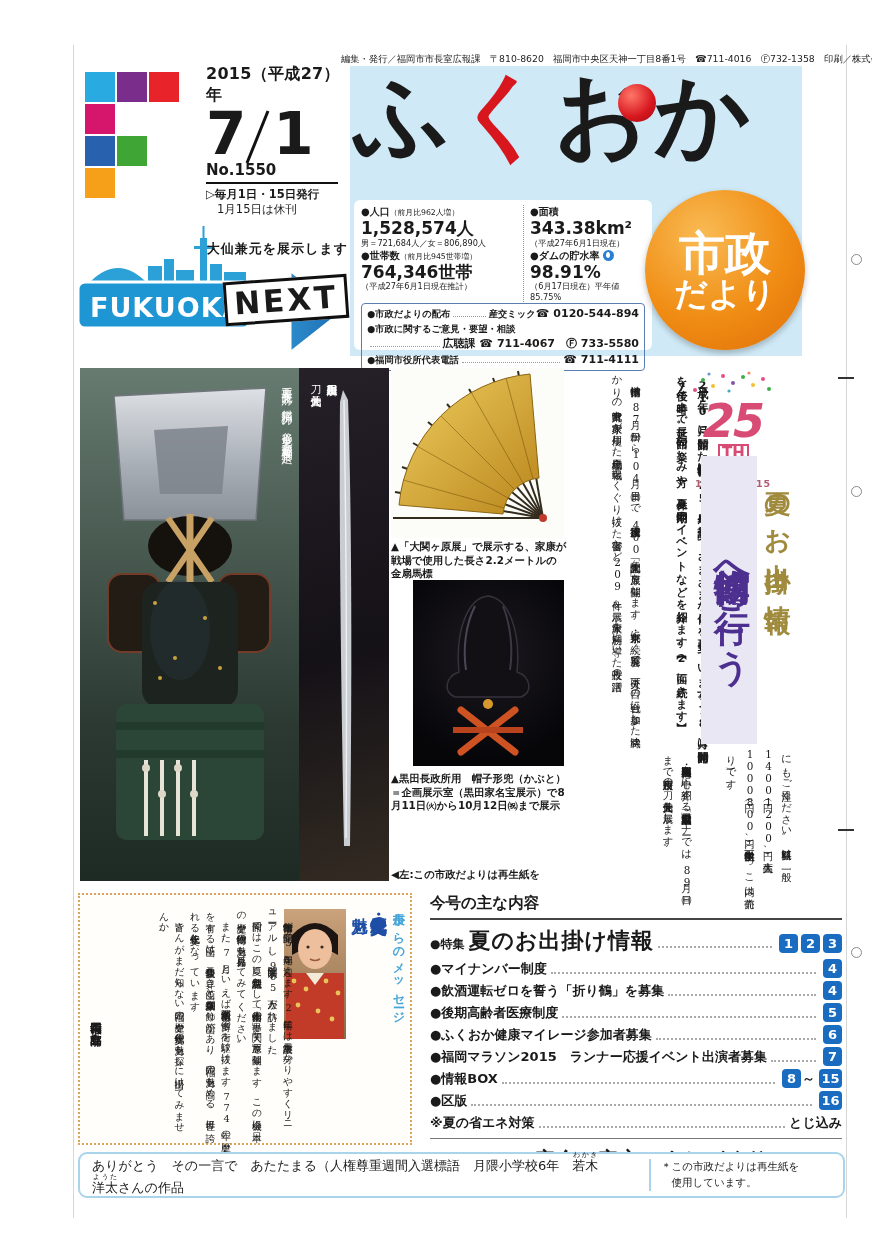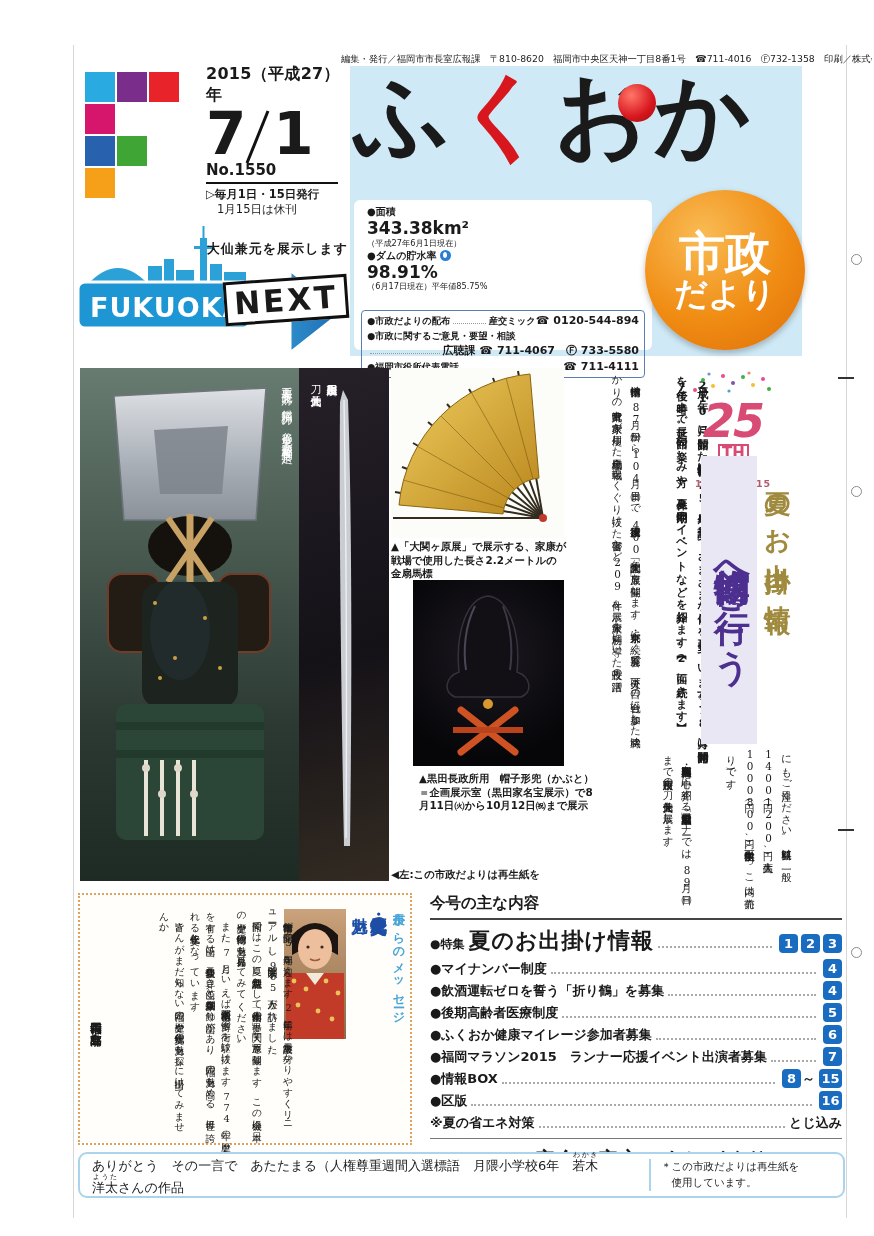--- a/index.html
+++ b/index.html
@@ -39,21 +39,21 @@
   .statcols{display:flex;}
   .statcol-l{width:158px;border-right:1px dotted #999;padding-right:4px;}
   .statcol-r{flex:1;padding-left:6px;}
   .slabel{font-size:10px;font-weight:bold;}
   .snote{font-size:7.8px;font-weight:normal;}
   .sval{font-size:17px;font-weight:bold;line-height:1.1;}
   .sdet{font-size:8.2px;}
   .watericon{display:inline-block;width:11px;height:11px;border-radius:50%;background:#2a7fd4;vertical-align:-2px;
              position:relative;}
   .watericon::after{content:"";position:absolute;left:3px;top:2px;width:4px;height:6px;border-radius:50% 50% 50% 50%/60% 60% 40% 40%;background:#fff;}
-  .contactbox{border:1.5px solid #5b7db1;border-radius:4px;margin-top:18px;padding:2px 5px;font-size:9.3px;font-weight:bold;}
+  .contactbox{border:1.5px solid #5b7db1;border-radius:4px;margin-top:1px;padding:2px 5px;font-size:9.3px;font-weight:bold;}
   .crow{display:flex;align-items:baseline;line-height:1.45;}
   .dots{flex:1;border-bottom:1.5px dotted #9a9a9a;margin:0 3px 3px;}
   .cphone{font-size:11px;font-weight:bold;white-space:nowrap;}
   .badge{position:absolute;left:645px;top:190px;width:160px;height:160px;border-radius:50%;
          background:radial-gradient(circle at 36% 28%,#f9bb54,#f08c13 55%,#de6f09);
          box-shadow:0 3px 6px rgba(0,0,0,.25);display:flex;flex-direction:column;align-items:center;
          justify-content:center;color:#fff;font-weight:bold;text-align:center;}
   .badge1{font-size:46px;line-height:1.05;}
   .badge2{font-size:33px;line-height:1.05;}
 
@@ -168,20 +168,28 @@
     <div class="pubhol">1月15日は休刊</div>
   </div>
 
   <div class="masthead">
     <div class="masttitle"><span>ふ</span><span class="red">く</span><span>おか</span></div>
     <div class="redball"></div>
     <div class="mastroman">FUKUOKA</div>
 
     <div class="statspanel">
       <div class="statcols">
+        <div class="statcol-l">
+          <div class="slabel"><span>●人口</span><span class="snote">（前月比962人増）</span></div>
+          <div class="sval">1,528,574人</div>
+          <div class="sdet">男＝721,684人／女＝806,890人</div>
+          <div class="slabel"><span>●世帯数</span><span class="snote">（前月比945世帯増）</span></div>
+          <div class="sval">764,346世帯</div>
+          <div class="sdet">（平成27年6月1日現在推計）</div>
+        </div>
         <div class="statcol-r">
           <div class="slabel">●面積</div>
           <div class="sval">343.38km²</div>
           <div class="sdet">（平成27年6月1日現在）</div>
           <div class="slabel"><span>●ダムの貯水率</span> <span class="watericon"></span></div>
           <div class="sval">98.91%</div>
           <div class="sdet">（6月17日現在）平年値85.75%</div>
         </div>
       </div>
       <div class="contactbox">
@@ -330,21 +338,21 @@
       <path d="M62,26 C52,46 50,70 53,90" stroke="#4a4754" stroke-width="2" fill="none"></path>
       <path d="M90,26 C98,46 100,70 97,90" stroke="#3b3944" stroke-width="2" fill="none"></path>
       <circle cx="75" cy="124" r="5" fill="#d89a2e"></circle>
       <g stroke="#cf5222" stroke-width="7" stroke-linecap="round">
         <line x1="48" y1="130" x2="102" y2="172"></line>
           <line x1="102" y1="130" x2="48" y2="172"></line>
       </g>
       <line x1="40" y1="150" x2="110" y2="150" stroke="#b8431c" stroke-width="6"></line>
     </svg>
   </div>
-  <div class="cap" style="top:772px;margin-left:28px;">▲黒田長政所用　帽子形兜（かぶと）＝企画展示室（黒田家名宝展示）で8月11日㈫から10月12日㈷まで展示</div>
+  <div class="cap" style="top:772px;">▲黒田長政所用　帽子形兜（かぶと）＝企画展示室（黒田家名宝展示）で8月11日㈫から10月12日㈷まで展示</div>
   <div class="cap" style="top:868px;">◀左:この市政だよりは再生紙を</div>
 
   <div class="lead v">　平成2年10月に開館した福岡市博物館は、25周年を記念してさまざまな催しを企画しています。7・8月は開館時間を午後7時半まで延長。同館の楽しみ方や、夏休み期間中のイベントなどを紹介します。【2面に続きます】</div>
   <div class="body1 v btxt">　市博物館は、8月7日㈮から10月4日㈰まで、徳川家康没後400年記念「大関ヶ原展」を開催します。東京・京都に続く展覧会で、天下分け目の合戦に参加した武将ゆかりの武具甲冑や家康が使用した金扇馬標、戦場をくぐり抜けた密書など209件を展示。家康を勝利に導いた長政の活躍</div>
   <div class="body2 v btxt">にもご注目ください。観覧料は、一般1400円（1200円）、高大生1000円（800円）、中学生以下無料（かっこ内は前売り）です。</div>
   <div class="body3 v btxt">　福岡藩主・黒田資料を中心に紹介する企画展示室「黒田家名宝展示」コーナーでは、8月9日㈰まで長政所用の刀　大仙兼元を展示します。</div>
 
   <div class="ann">
     <svg width="88" height="24" viewBox="0 0 88 24">
       <g>

